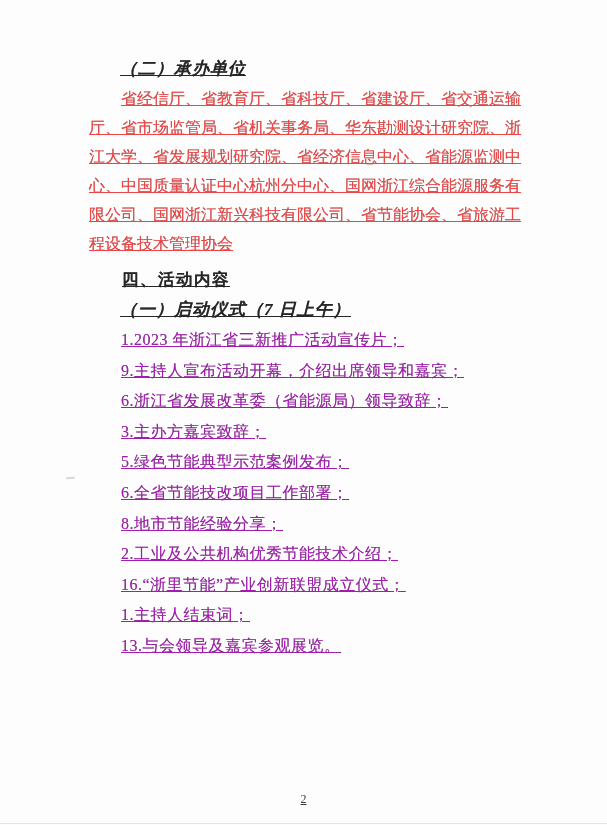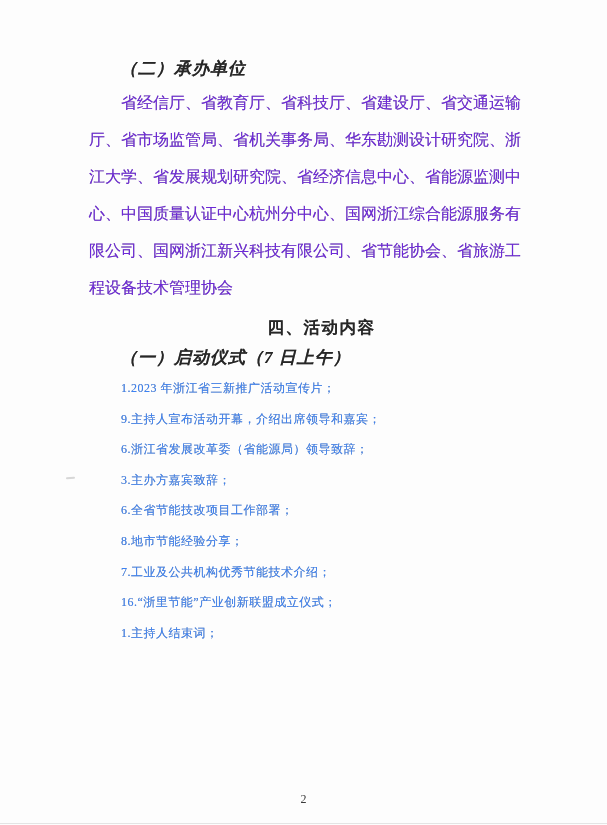--- a/index.html
+++ b/index.html
@@ -1,15 +1,15 @@
 <!DOCTYPE html>
 <html><head>
 <meta charset="utf-8">
 <style>
-  * { margin: 0; padding: 0; box-sizing: border-box; }
+  * { margin: 0; padding: 0; box-sizing: border-box; text-decoration: underline; }
   html, body { background: #ffffff; }
   .page {
     position: relative;
     width: 607px;
     height: 825px;
     background: #fdfdfd;
     overflow: hidden;
     font-family: "Liberation Serif", "DejaVu Serif", serif;
   }
   .content {
@@ -23,43 +23,42 @@
     font-weight: bold;
     font-style: italic;
     line-height: 31px;
     color: #262626;
     text-indent: 31px;
     letter-spacing: 1px;
     text-shadow: 0 0 .5px rgba(40,40,40,.55);
   }
   .org-paragraph {
     font-size: 16px;
-    line-height: 37px;
-    color: #6d28d9;
+    line-height: 29px;
+    color: #ef4444;
     text-align: justify;
     text-justify: inter-character;
     text-indent: 32px;
     text-shadow: 0 0 .5px rgba(60,60,60,.5);
   }
   .heading-hei {
     font-family: "Liberation Sans", "DejaVu Sans", sans-serif;
     font-weight: bold;
     font-size: 16.5px;
     line-height: 30px;
     margin-top: 6px;
     color: #262626;
     text-indent: 33px;
     letter-spacing: 1.5px;
     text-shadow: 0 0 .5px rgba(40,40,40,.55);
-    text-align: center;
   }
   .agenda-item {
-    font-size: 12px;
+    font-size: 16px;
     line-height: 30.6px;
-    color: #3b82f6;
+    color: #a21caf;
     text-indent: 32px;
     letter-spacing: .5px;
     text-shadow: 0 0 .5px rgba(60,60,60,.5);
   }
   .page-number {
     position: absolute;
     left: 0;
     right: 0;
     bottom: 20px;
     text-align: center;
@@ -99,25 +98,27 @@
 
     <div class="heading-hei">四、活动内容</div>
 
     <div class="heading-kai">（一）启动仪式（7 日上午）</div>
 
     <div>
       <div class="agenda-item">1.2023 年浙江省三新推广活动宣传片；</div>
       <div class="agenda-item">9.主持人宣布活动开幕，介绍出席领导和嘉宾；</div>
       <div class="agenda-item">6.浙江省发展改革委（省能源局）领导致辞；</div>
       <div class="agenda-item">3.主办方嘉宾致辞；</div>
+      <div class="agenda-item">5.绿色节能典型示范案例发布；</div>
       <div class="agenda-item">6.全省节能技改项目工作部署；</div>
       <div class="agenda-item">8.地市节能经验分享；</div>
-      <div class="agenda-item">7.工业及公共机构优秀节能技术介绍；</div>
+      <div class="agenda-item">2.工业及公共机构优秀节能技术介绍；</div>
       <div class="agenda-item">16.“浙里节能”产业创新联盟成立仪式；</div>
       <div class="agenda-item">1.主持人结束词；</div>
+      <div class="agenda-item">13.与会领导及嘉宾参观展览。</div>
     </div>
 
   </div>
 
   <div class="artifact-dash"></div>
 
   <div class="page-number">2</div>
 
   <div class="page-bottom-edge"></div>
 </div>

